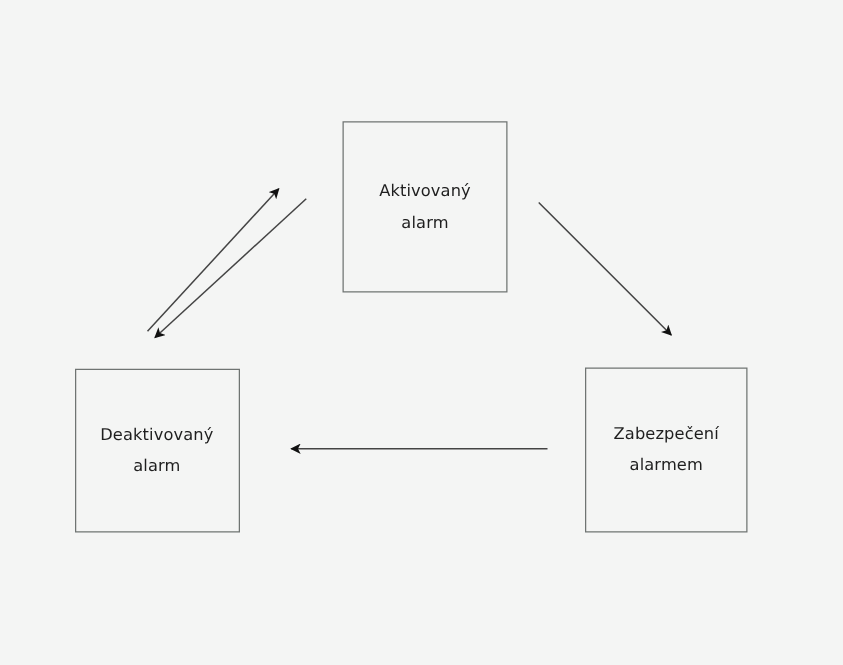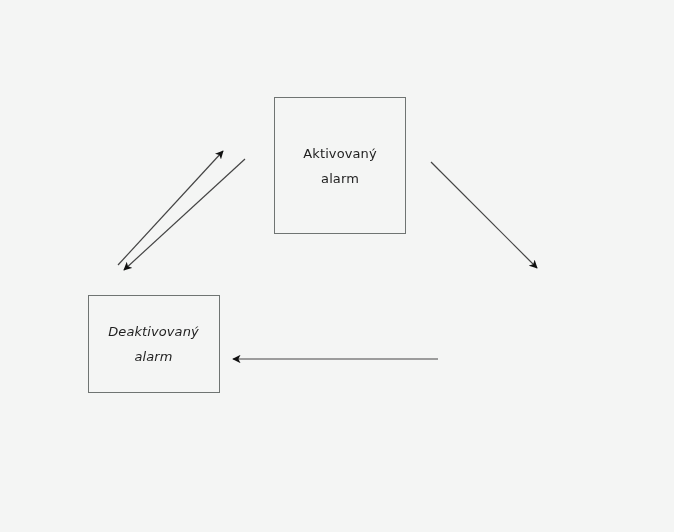--- a/index.html
+++ b/index.html
@@ -45,25 +45,24 @@
     white-space: pre;
     letter-spacing: 0.1px;
   }
   #node-activated {
     left: 274px;
     top: 97px;
     width: 132px;
     height: 137px;
   }
   #node-deactivated {
-    left: 88px;
+    left: 60px;
     top: 295px;
     width: 132px;
-    height: 98px;
-    font-style: italic;
+    height: 131px;
   }
   #node-deactivated .node-label {
     
     width: 150px;
     margin-left: -1px;
   }
   #node-secured {
     left: 468px;
     top: 294px;
     width: 130px;
@@ -94,14 +93,18 @@
   <div class="node-box" id="node-activated">
     <div class="node-label">Aktivovaný
 alarm</div>
   </div>
 
   <div class="node-box" id="node-deactivated">
     <div class="node-label">Deaktivovaný
 alarm</div>
   </div>
 
+  <div class="node-box" id="node-secured">
+    <div class="node-label">Zabezpečení
+alarmem</div>
+  </div>
 
 </div>
 
 </body></html>

